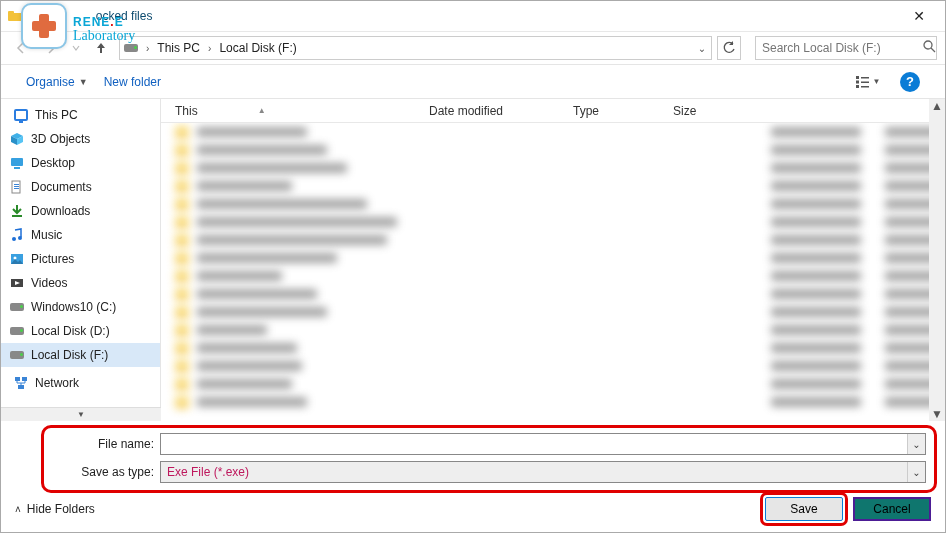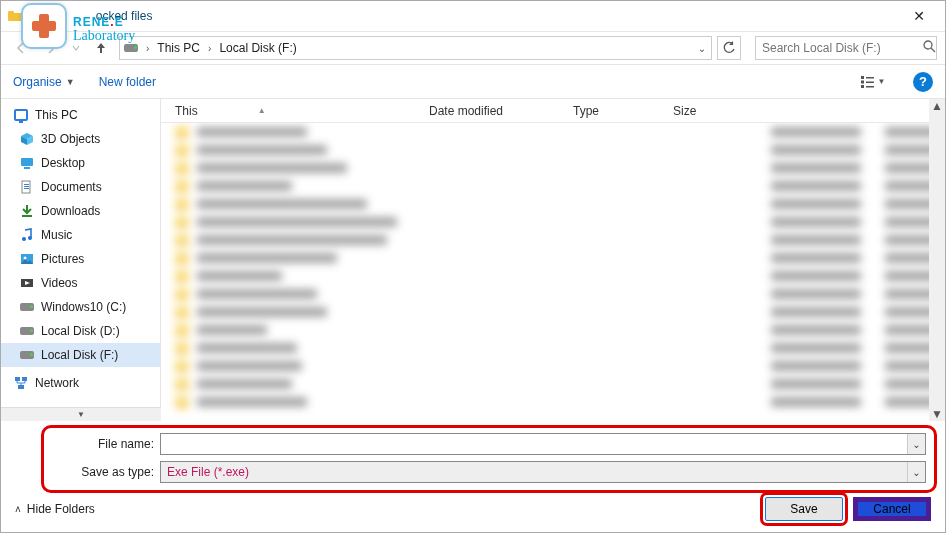--- a/index.html
+++ b/index.html
@@ -31,30 +31,30 @@
 .breadcrumb .sep { color:#555; padding:0 4px; font-size:10px; }
 .breadcrumb .crumb { padding:0 4px; color:#222; }
 .breadcrumb .spacer { flex:1; }
 .breadcrumb .drop { width:18px; text-align:center; color:#555; font-size:10px; }
 .refresh { width:24px; height:24px; border:1px solid #ccc; display:flex; align-items:center; justify-content:center; margin-left:-1px; }
 .searchbox { width:182px; height:24px; border:1px solid #ccc; margin-left:8px; display:flex; align-items:center; }
 .searchbox input { border:none; outline:none; flex:1; padding:0 6px; color:#888; font-size:12px; background:transparent; }
 .searchbox .sicon { width:24px; text-align:center; color:#666; }
 
 
-.toolbar { height:34px; display:flex; align-items:center; padding:0 12px; border-bottom:1px solid #e5e5e5; gap:24px;text-align:center; }
+.toolbar { height:34px; display:flex; align-items:center; padding:0 25px; border-bottom:1px solid #e5e5e5; gap:16px;text-align:center; }
 .toolbar .tbtn { color:#1060c0; display:flex; align-items:center; gap:4px; }
 .toolbar .spacer { flex:1; }
 .toolbar .viewbtn { width:32px; height:24px; display:flex; align-items:center; justify-content:center; color:#555; gap:1px; }
 .helpbtn { width:20px; height:20px; border-radius:50%; background:#0a7cd6; color:#fff; display:flex; align-items:center; justify-content:center; font-weight:bold; font-size:13px; }
 
 
 .body { display:flex; height:322px; position:relative; }
 .tree { width:160px; border-right:1px solid #e5e5e5; overflow:hidden; padding-top:4px; }
-.tree .node { height:24px; display:flex; align-items:center; padding-left:18px; gap:6px; color:#222; }
+.tree .node { height:24px; display:flex; align-items:center; padding-left:8px; gap:6px; color:#222; }
 .tree .node.root { padding-left:12px; }
 .tree .node.selected { background:#d8e8f8; }
 .tree .node .icon { width:16px; height:16px; display:flex; align-items:center; justify-content:center; font-size:13px; }
 .tree .scrollbtn { position:absolute; left:0; bottom:0; width:160px; height:14px; background:#f0f0f0; display:flex; align-items:center; justify-content:center; font-size:8px; color:#555; border-top:1px solid #ddd; }
 
 .listpane { flex:1; display:flex; flex-direction:column; position:relative; }
 .colheaders { height:24px; border-bottom:1px solid #e8e8e8; display:flex; align-items:center; padding-left:14px; color:#333; }
 .colheaders .col { height:100%; display:flex; align-items:center; border-right:1px solid transparent; }
 .colheaders .col.name { width:254px; }
 .colheaders .col.date { width:144px; }
@@ -78,21 +78,21 @@
 .fieldrow .control { flex:1; height:22px; border:1px solid #888; background:#fff; display:flex; align-items:center; }
 .fieldrow .control.combo { background:#eee; border:1px solid #888; }
 .fieldrow .control input { flex:1; border:none; outline:none; padding:0 6px; }
 .fieldrow .control .val { flex:1; padding:0 6px; color:#be185d; }
 .fieldrow .control .drop { width:18px; text-align:center; color:#444; font-size:10px; background:#eee; border-left:1px solid #ccc; height:100%; display:flex; align-items:center; justify-content:center; }
 
 
 .bottom { position:absolute; bottom:0; left:0; right:0; height:46px; display:flex; align-items:center; padding:0 14px; }
 .bottom .hidef { display:flex; align-items:center; gap:6px; color:#222; }
 .bottom .spacer { flex:1; }
-.bottom .btn { width:78px; height:24px; border:5px solid #4c1d95; background:#1d4ed8; display:flex; align-items:center; justify-content:center; margin-left:10px; }
+.bottom .btn { width:78px; height:24px; border:2px solid #4c1d95; background:#0f766e; display:flex; align-items:center; justify-content:center; margin-left:10px; }
 .bottom .btn.save { outline:3px solid #e00000; outline-offset:2px; border-radius:2px; background:#e6e6e6; border:1px solid #0a7cd6; }
 
 
 .ic-monitor { width:14px; height:12px; border:2px solid #2b7de0; border-radius:2px; position:relative; }
 .ic-monitor::after { content:""; position:absolute; left:3px; right:3px; bottom:-4px; height:2px; background:#2b7de0; }
 .ic-drive { width:14px; height:8px; background:#888; border-radius:2px; position:relative; }
 .ic-drive::after { content:""; position:absolute; right:1px; top:2px; width:3px; height:3px; background:#4ad04a; border-radius:50%; }
 </style>
 </head>
 <body>

